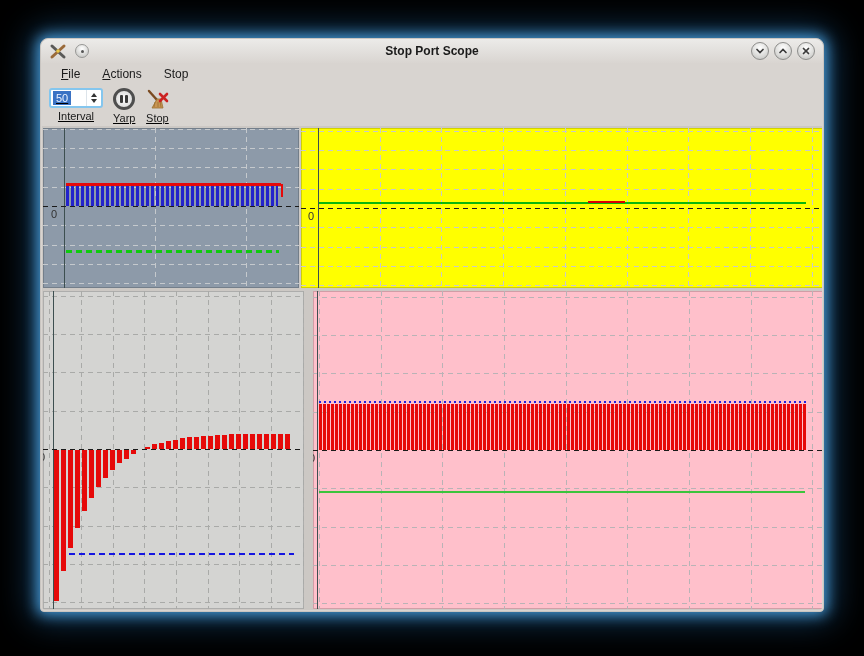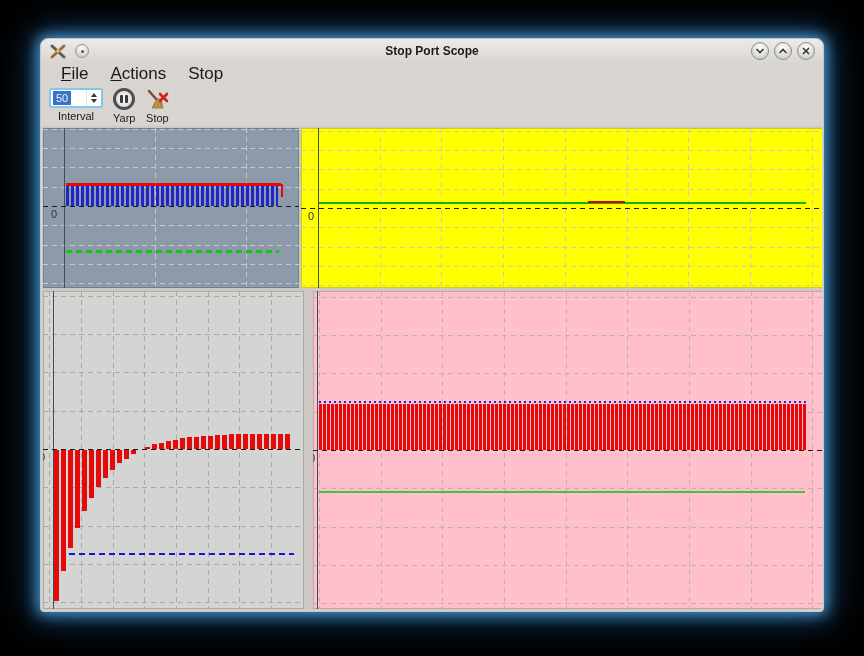--- a/index.html
+++ b/index.html
@@ -20,26 +20,26 @@
   .tb-buttons{margin-left:auto;display:flex;gap:5px;z-index:2;}
   .round-btn{width:18px;height:18px;border-radius:50%;border:1px solid #8d8d8b;
              background:radial-gradient(circle at 50% 32%,#ffffff,#dededc 55%,#bcbcba);
              display:flex;align-items:center;justify-content:center;}
   .dot-btn{width:14px;height:14px;border-radius:50%;border:1px solid #979795;
            background:radial-gradient(circle at 50% 32%,#fff,#d8d8d6 60%,#bebebc);
            display:flex;align-items:center;justify-content:center;}
   .dot-btn i{width:3px;height:3px;border-radius:50%;background:#555;}
   
   .menubar{position:absolute;left:0;top:24px;right:0;height:22px;display:flex;
-           align-items:center;padding-left:12px;gap:6px;font-size:17px;color:#1a1a1a;}
+           align-items:center;padding-left:12px;gap:6px;font-size:12px;color:#1a1a1a;}
   .menu-item{padding:3px 8px;border-radius:2px;}
   .mkey{text-decoration:underline;}
   
   .toolbar{position:absolute;left:0;top:46px;right:0;height:41px;display:flex;
-           align-items:flex-start;padding:3px 0 0 8px;gap:10px;}
+           align-items:flex-start;padding:3px 0 0 8px;gap:10px;text-decoration:underline;}
   .tool{display:flex;flex-direction:column;align-items:center;gap:2px;}
   .tool-label{font-size:11px;color:#1a1a1a;}
   .spinbox{width:54px;height:20px;border:2px solid #84c6ee;border-radius:3px;
            background:#fff;display:flex;align-items:center;padding-left:2px;}
   .spin-value{background:#3a72c4;color:#eaf2ff;font-size:11px;padding:0 3px;line-height:14px;}
   .spin-arrows{margin-left:auto;width:15px;height:100%;display:flex;flex-direction:column;
                align-items:center;justify-content:center;gap:2px;border-left:1px solid #dde4ea;}
   .tri-up{width:0;height:0;border-left:3px solid transparent;border-right:3px solid transparent;
           border-bottom:4px solid #333;}
   .tri-down{width:0;height:0;border-left:3px solid transparent;border-right:3px solid transparent;

